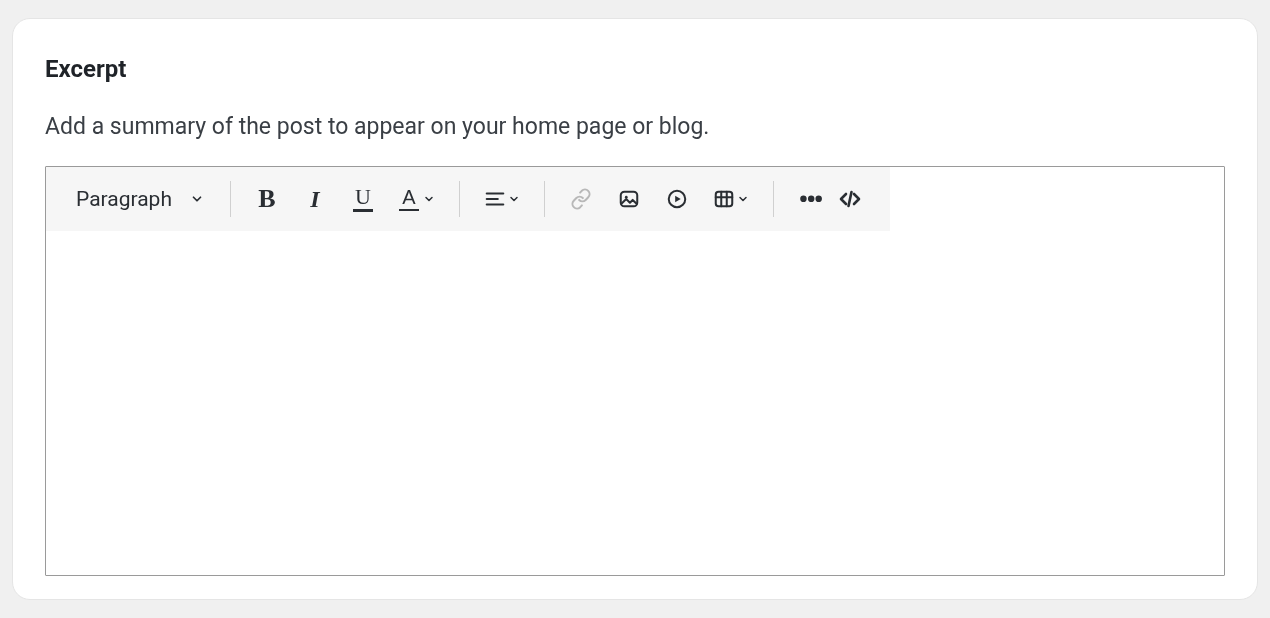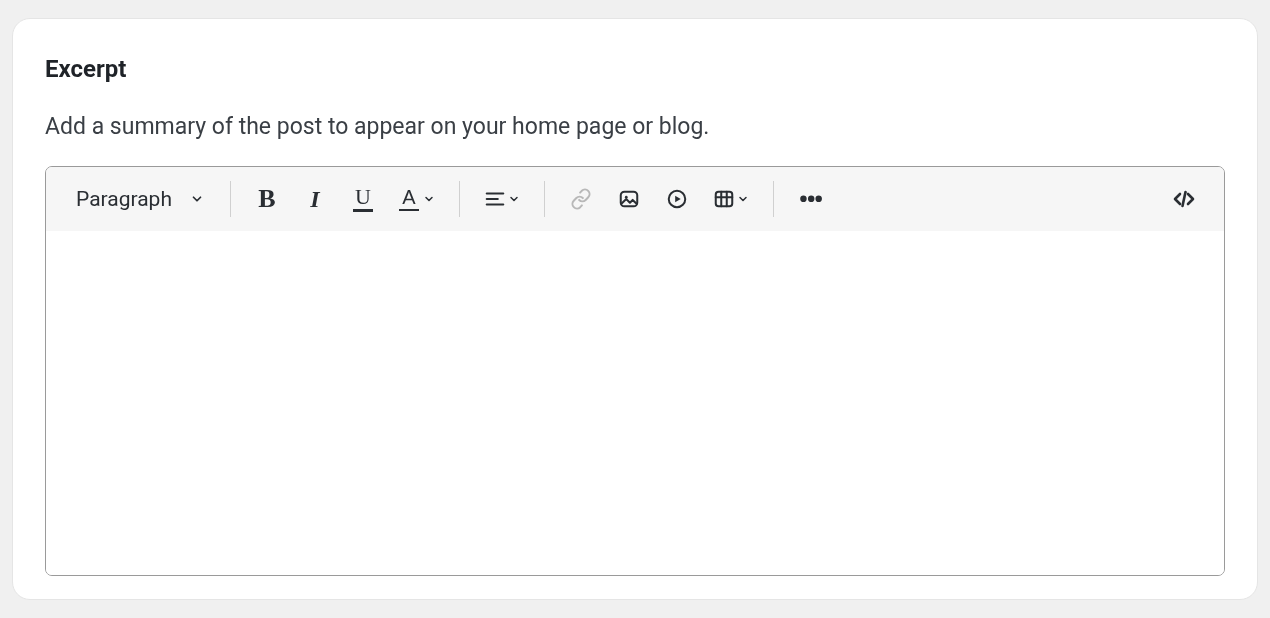--- a/index.html
+++ b/index.html
@@ -27,25 +27,25 @@
       color: #1f2328;
       margin-bottom: 30px;
     }
     .section-desc {
       font-size: 23px;
       color: #3a3f45;
       margin-bottom: 26px;
     }
     .editor {
       border: 1px solid #9a9a9a;
-      border-radius: 7px;
+      border-radius: 1px;
       overflow: hidden;
       height: 410px;
       display: flex;
-      flex-direction: column;
+      flex-direction: row;
     }
     .toolbar {
       background: #f6f6f6;
       height: 64px;
       display: flex;
       align-items: center;
       padding: 0 20px 0 30px;
       gap: 0;
     }
     .tb-group {

